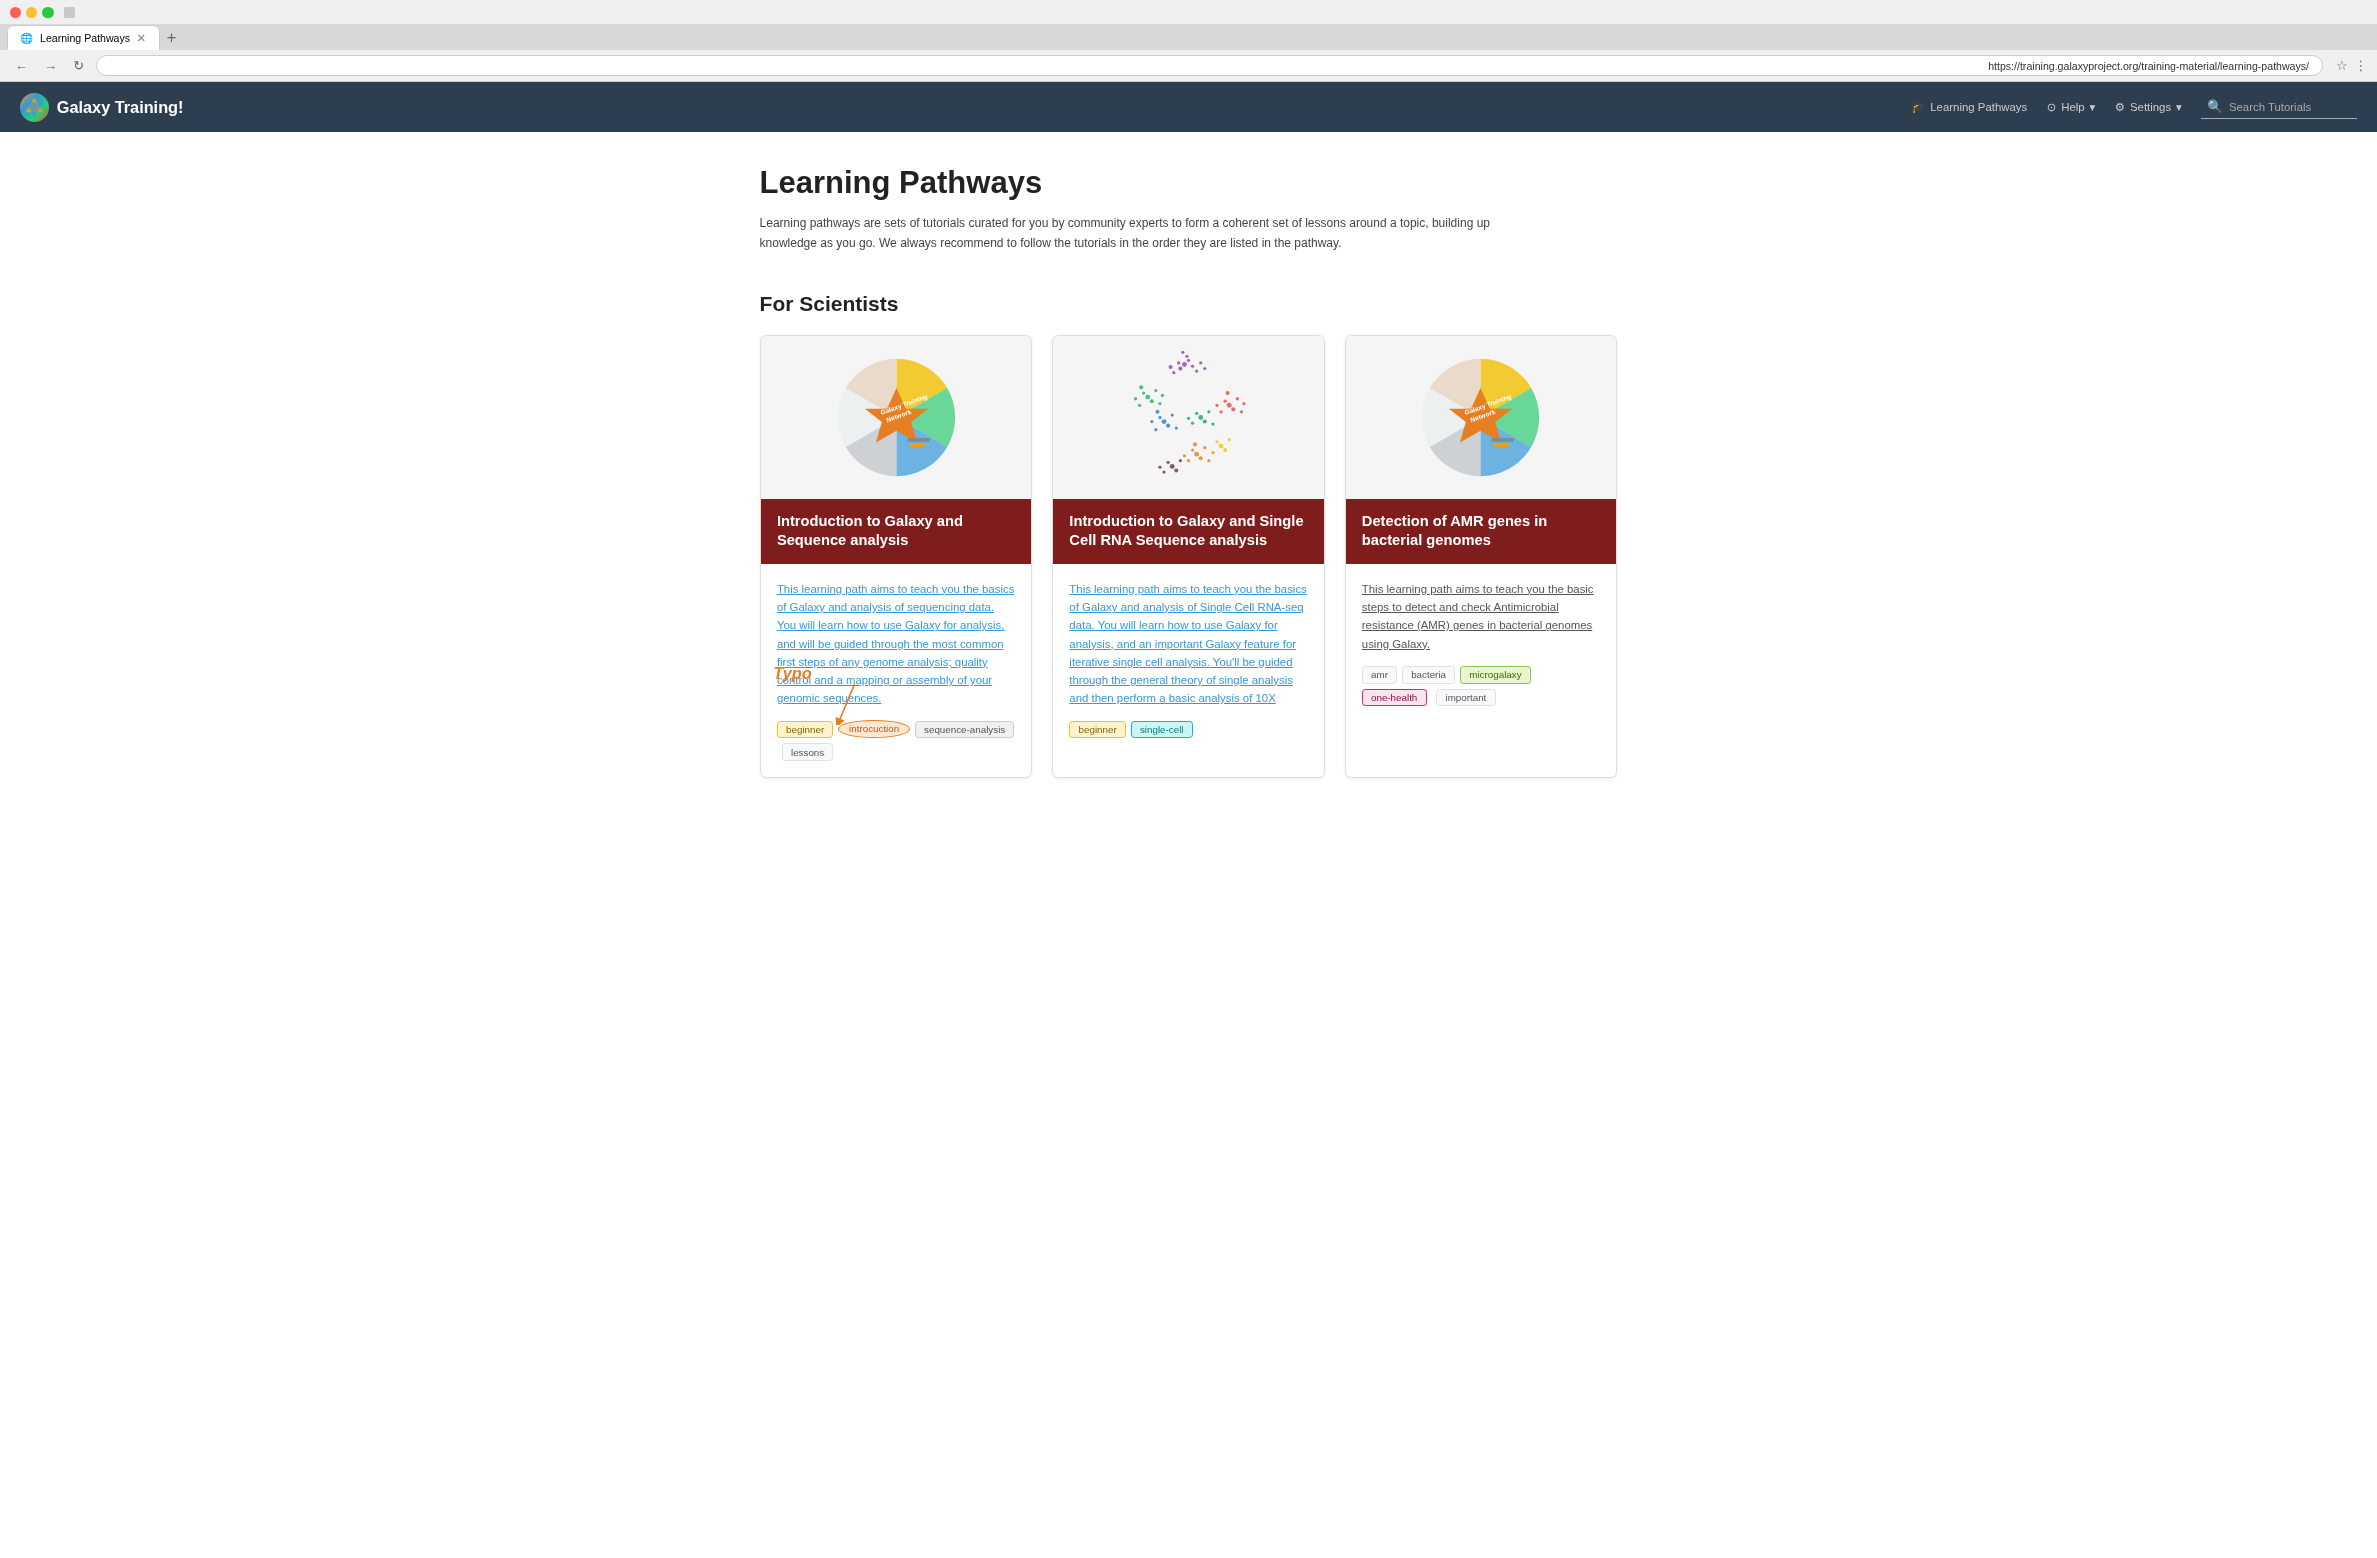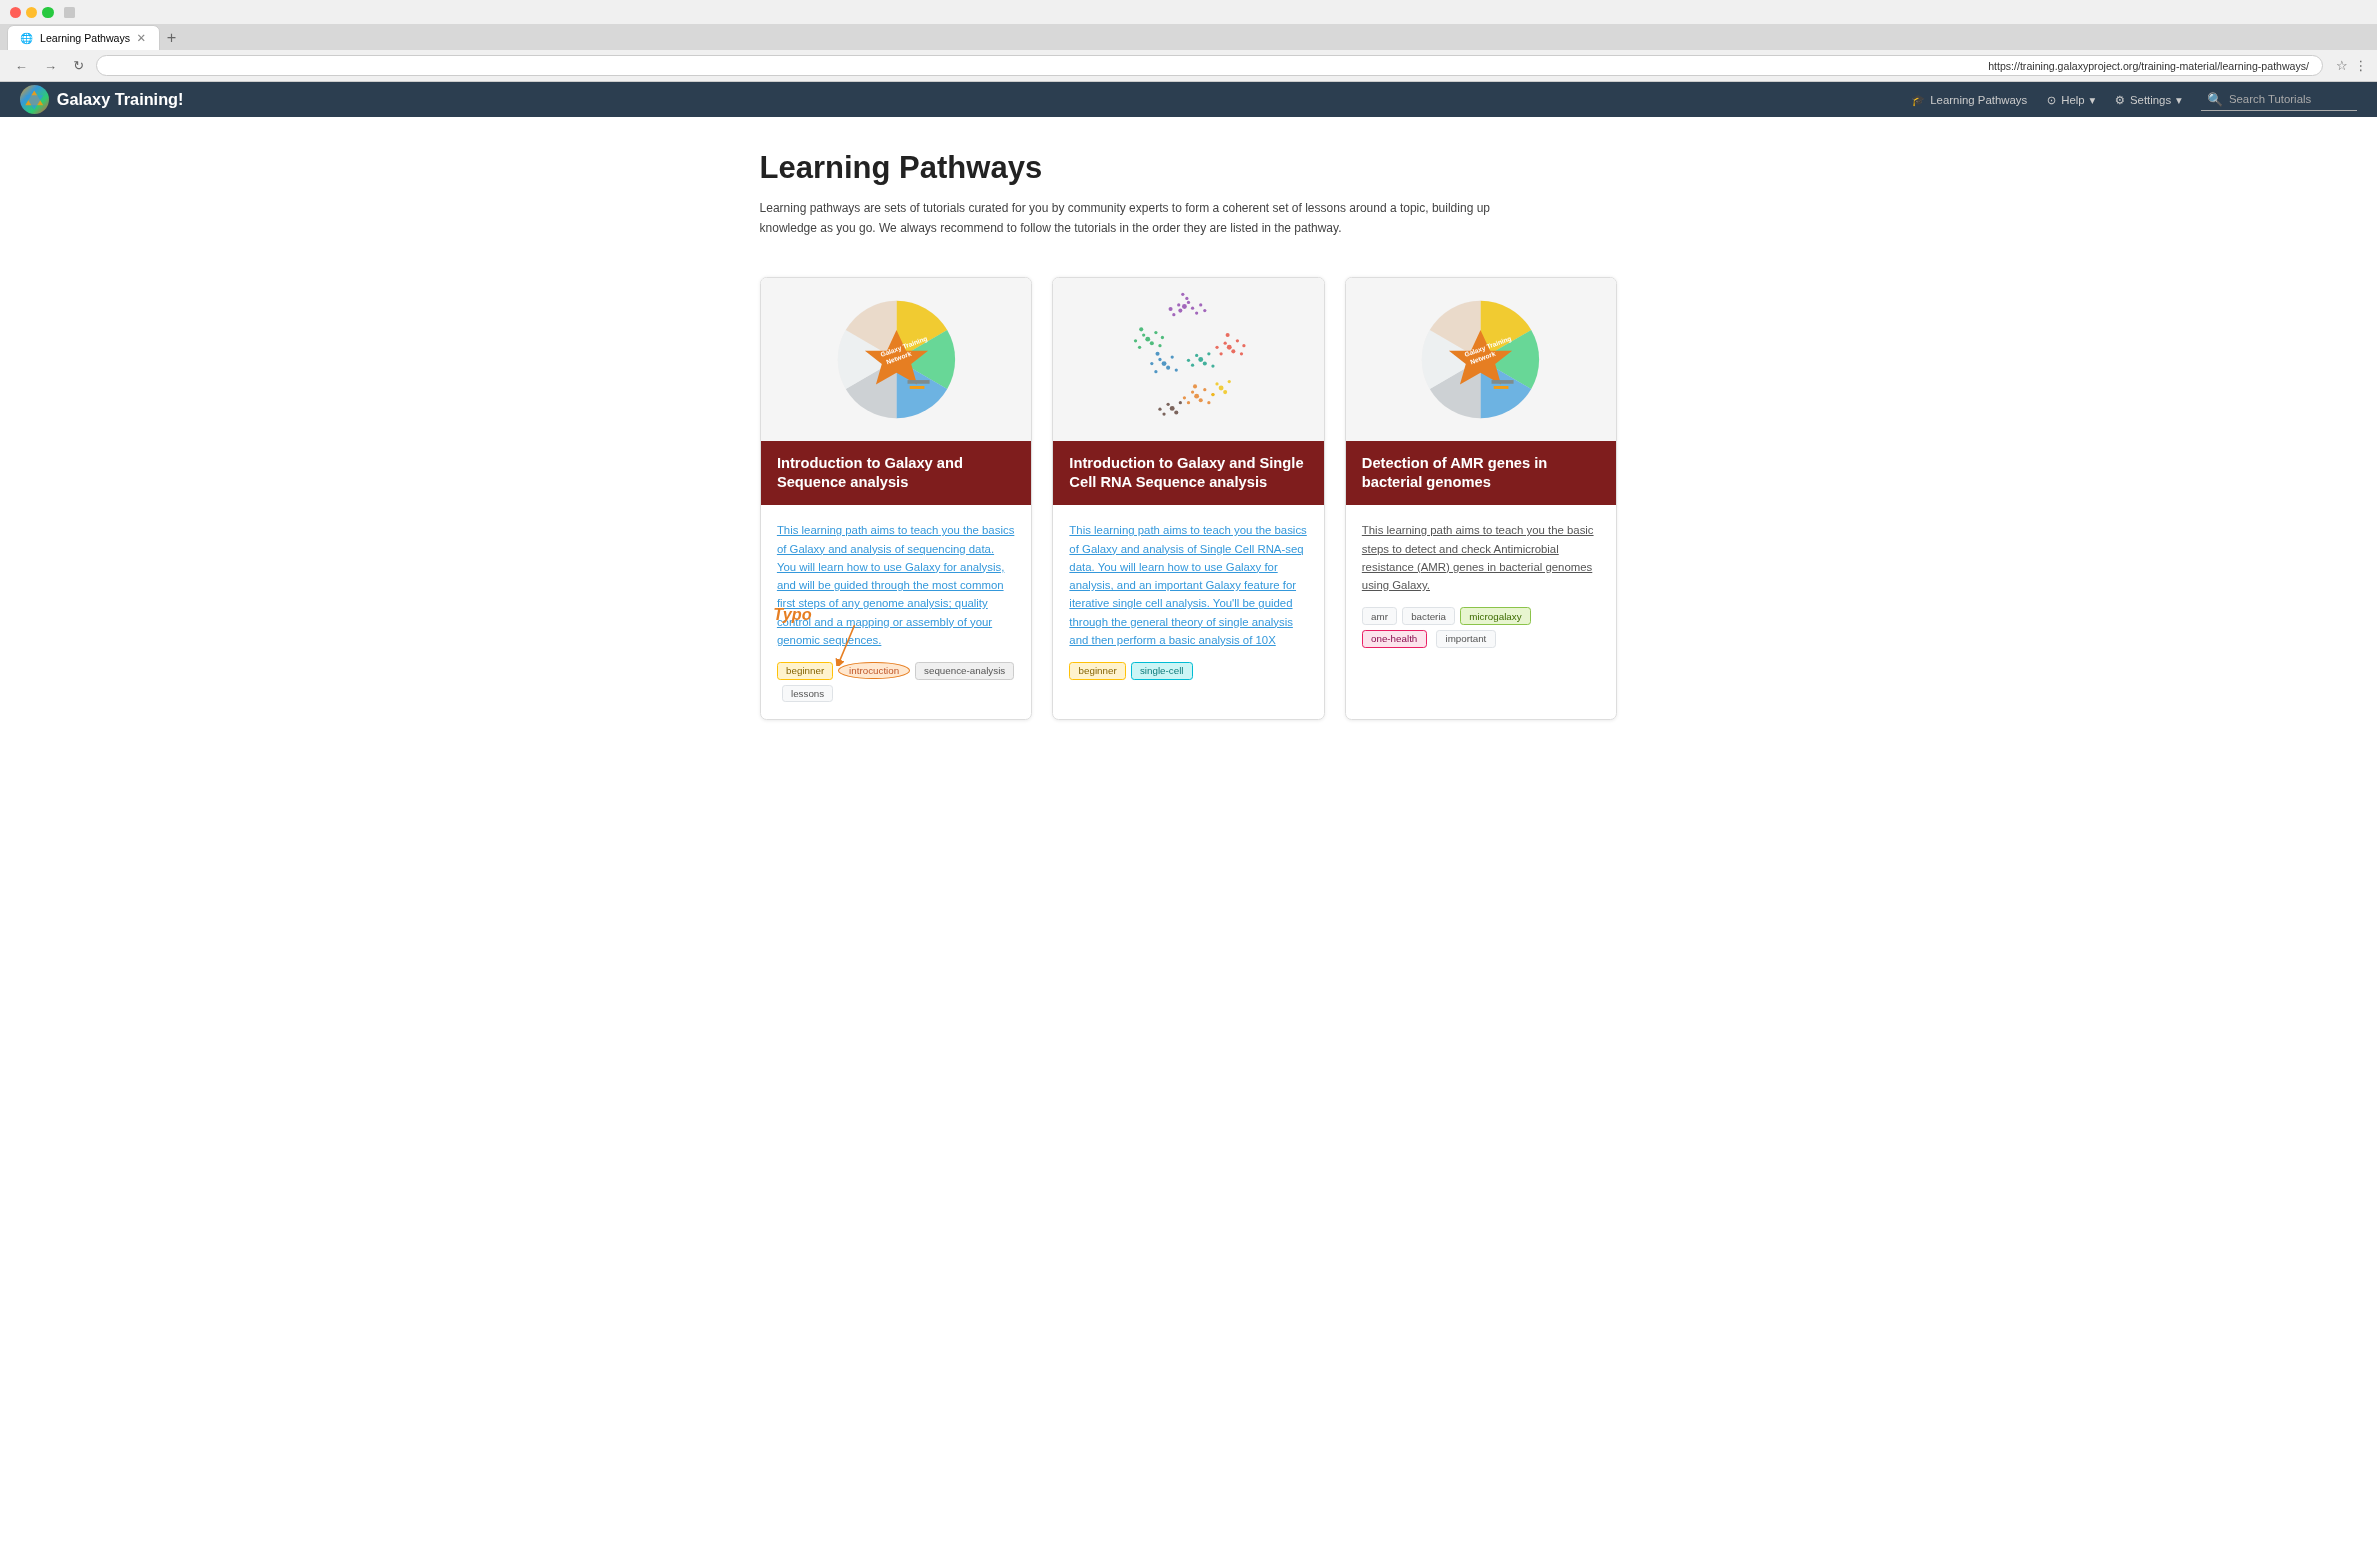--- a/index.html
+++ b/index.html
@@ -43,21 +43,21 @@
     }
     .browser-actions { display: flex; gap: 6.5px; margin-left: 6.5px; }
     .browser-action-btn { background: none; border: none; font-size: 13px; color: #666; cursor: pointer; }
 
     
     .app-navbar {
       background: #2c3e50;
       display: flex;
       align-items: center;
       padding: 0 19.6px;
-      height: 35px;
+      height: 50px;
       gap: 26px;
     }
     .brand { display: flex; align-items: center; gap: 8.2px; }
     .brand-logo {
       width: 29px; height: 29px; border-radius: 50%;
       background: linear-gradient(135deg, #f39c12, #3498db, #2ecc71, #e74c3c);
       display: flex; align-items: center; justify-content: center;
     }
     .brand-name { color: #fff; font-size: 16.3px; font-weight: 600; }
     .nav-links { display: flex; align-items: center; gap: 19.6px; margin-left: auto; }
@@ -182,20 +182,21 @@
       <span>🔍</span>
       <input class="search-input" type="text" placeholder="Search Tutorials" style="">
     </div>
   </div>
 </nav>
 
 <div class="main-content">
   <h1 class="page-title">Learning Pathways</h1>
   <p class="page-description">Learning pathways are sets of tutorials curated for you by community experts to form a coherent set of lessons around a topic, building up knowledge as you go. We always recommend to follow the tutorials in the order they are listed in the pathway.</p>
 
+  <h2 class="section-title">For Scientists</h2>
 
   <div class="cards-grid">
 
     <div class="card">
       <div class="card-image">
 
         <svg class="gtn-logo" viewBox="0 0 200 200">
 
           <circle cx="100" cy="100" r="80" fill="#f0f0f0"></circle>
 

